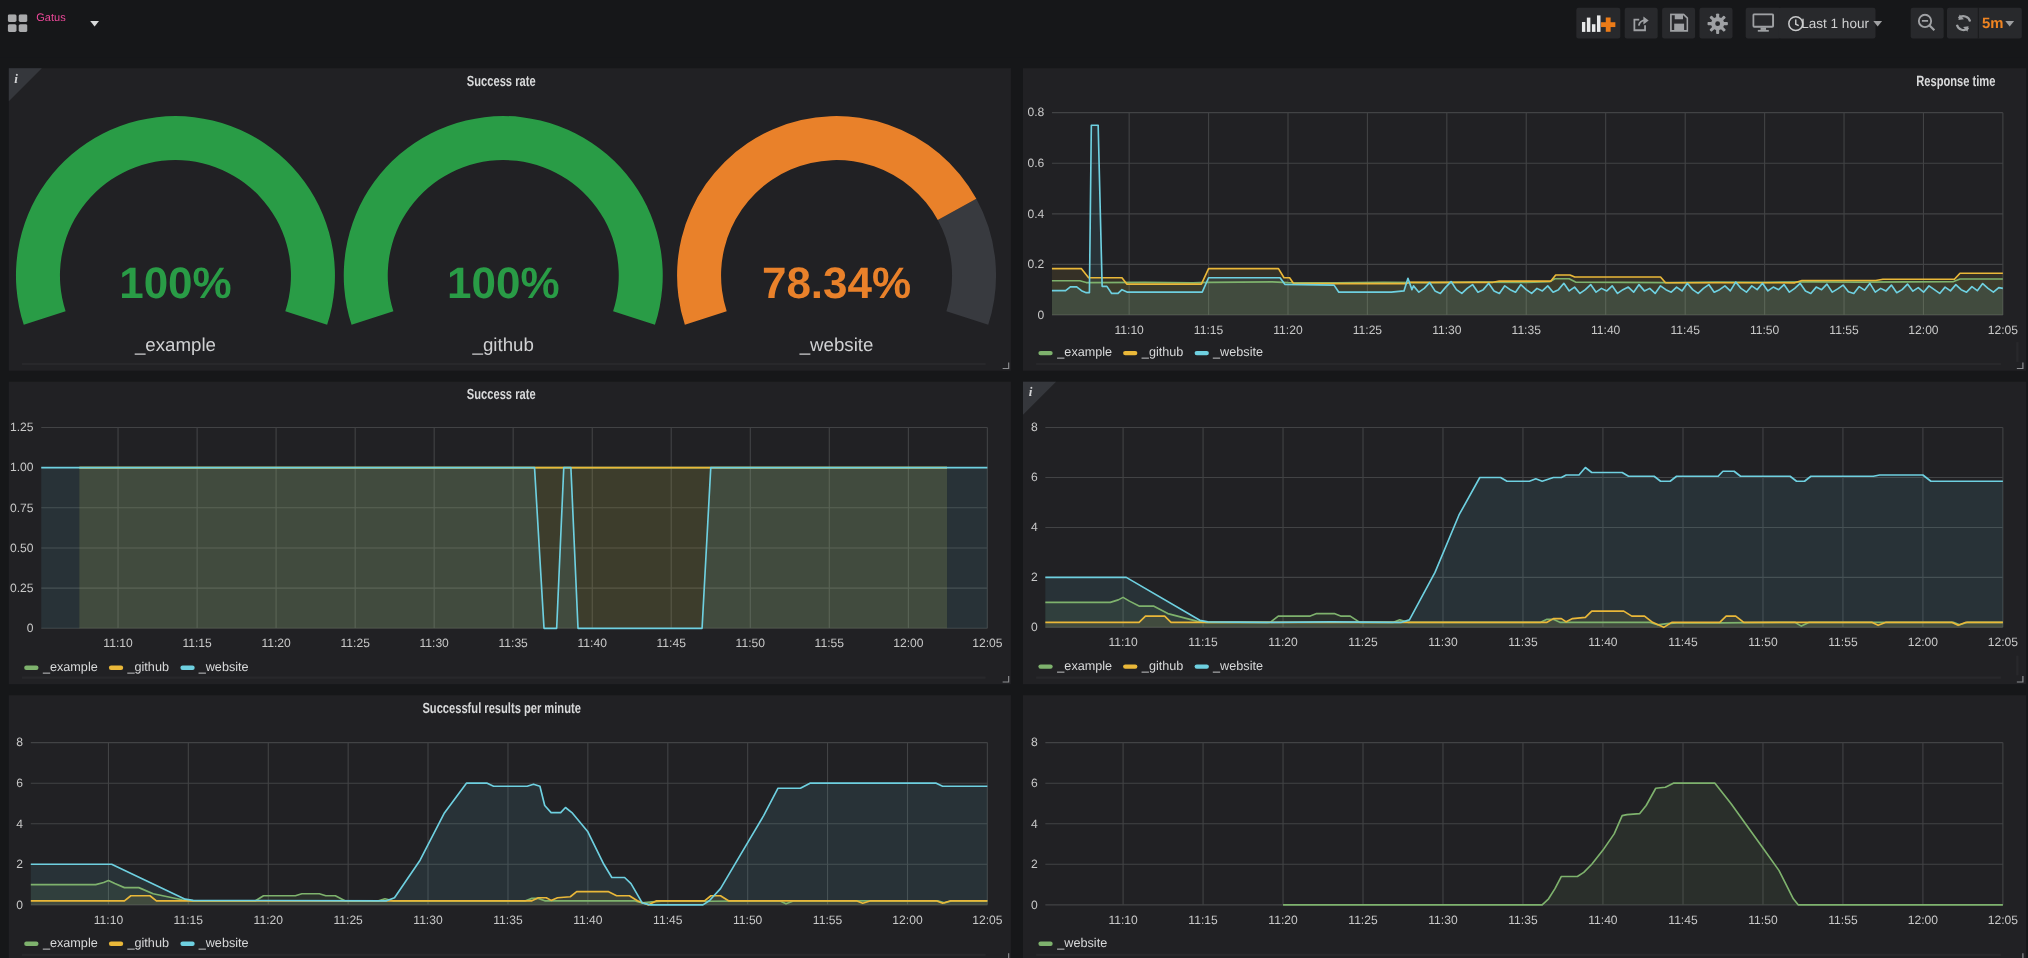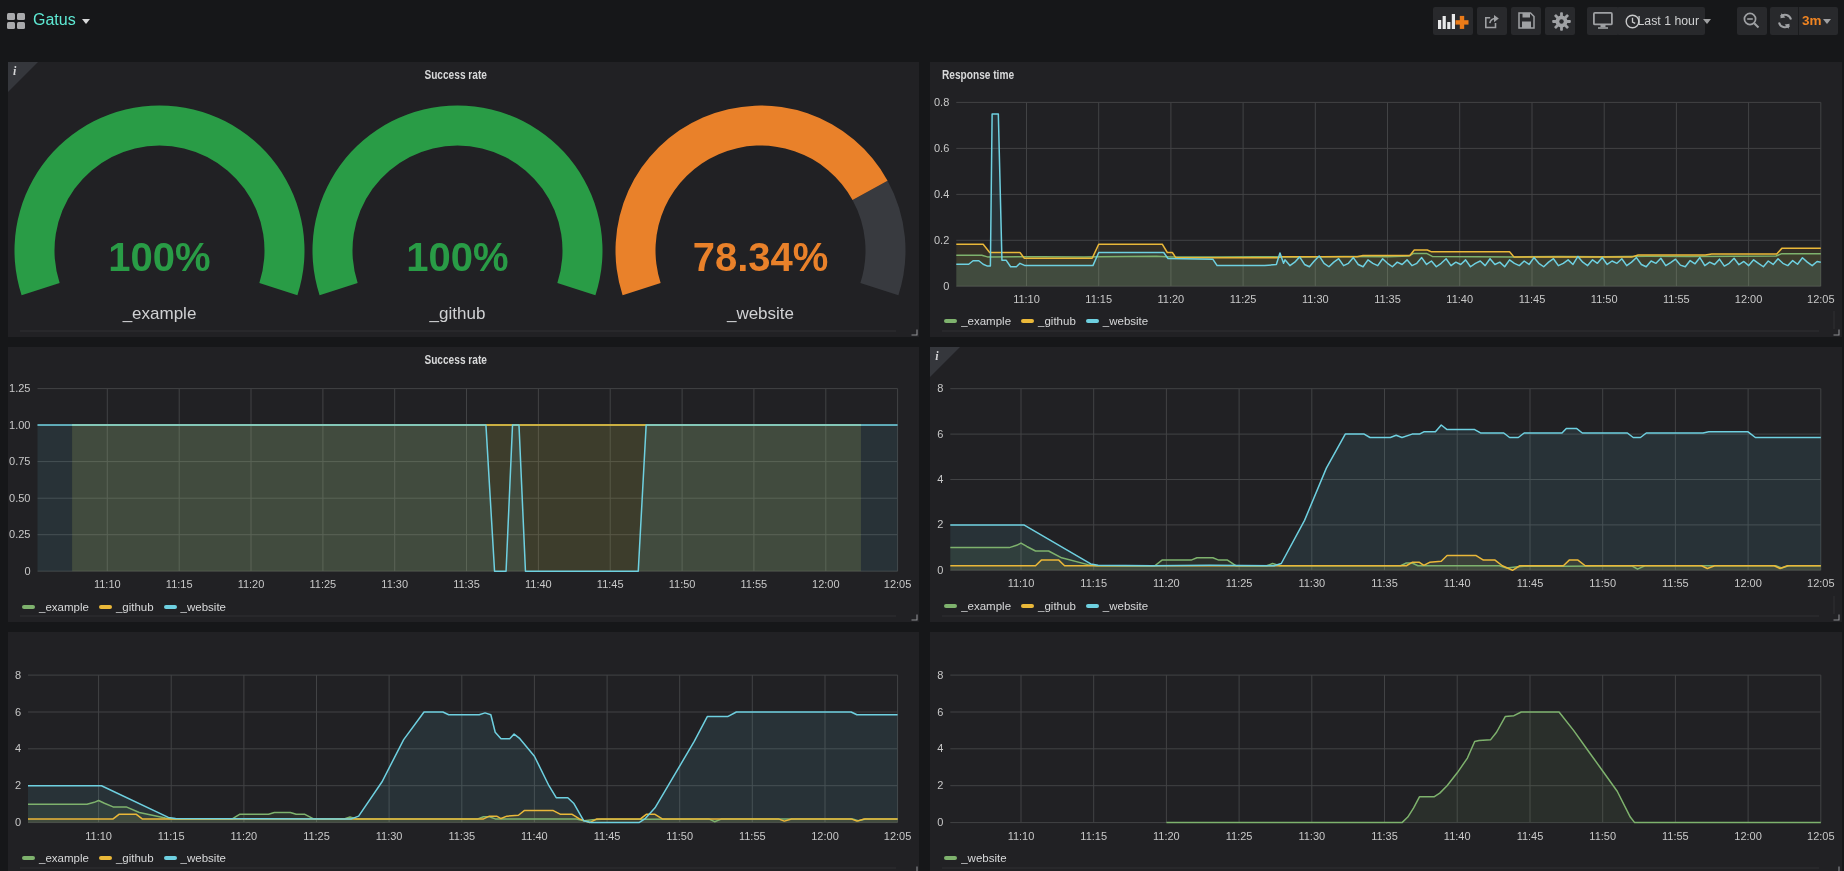--- a/index.html
+++ b/index.html
@@ -7,21 +7,21 @@
 </style></head><body>
 <div style="position:absolute;left:0;top:0;width:1844px;height:52px;background:#161719">
 <svg width="18" height="16" style="position:absolute;left:7px;top:13px">
       <g fill="#a9aaac">
         <rect x="0" y="0" width="8" height="7" rx="1.5"></rect>
         <rect x="10" y="0" width="8" height="7" rx="1.5"></rect>
         <rect x="0" y="9" width="8" height="7" rx="1.5"></rect>
         <rect x="10" y="9" width="8" height="7" rx="1.5"></rect>
       </g>
     </svg>
-<div style="position:absolute;left:33px;top:11px;font-size:16px;color:#5eead4">Gatus</div>
+<div style="position:absolute;left:33px;top:11px;font-size:10px;color:#ec4899">Gatus</div>
 <div class="caret" style="position:absolute;left:82px;top:19px;border-top-color:#d8d9da"></div>
 </div>
 <div class="btn" style="left:1432.5px;width:40.5px">
     <svg width="32" height="19" style="position:absolute;left:5px;top:4.4px">
       <g fill="#e8e9ea">
         <rect x="0" y="8" width="3.2" height="9"></rect>
         <rect x="4.6" y="4" width="3.2" height="13"></rect>
         <rect x="9.2" y="10" width="3.2" height="7"></rect>
         <rect x="13.8" y="2" width="3.2" height="15"></rect>
       </g>
@@ -86,21 +86,21 @@
 <div class="btn" style="left:1770.4px;width:67.3px">
     <svg width="16" height="16" style="position:absolute;left:7px;top:5.6px" viewBox="0 0 16 16">
       <g fill="none" stroke="#9fa1a4" stroke-width="2">
         <path d="M14 6.5 A6.2 6.2 0 0 0 3.6 3.5"></path>
         <path d="M2 9.5 A6.2 6.2 0 0 0 12.4 12.5"></path>
       </g>
       <path d="M4.4 0.2 L3.4 5.2 L8.4 4.4 Z" fill="#9fa1a4"></path>
       <path d="M11.6 15.8 L12.6 10.8 L7.6 11.6 Z" fill="#9fa1a4"></path>
     </svg>
     <div style="position:absolute;left:27.3px;top:0;width:1px;height:27.3px;background:#1a1b1d"></div>
-    <div style="position:absolute;left:31.5px;top:5.6px;font-size:13.5px;font-weight:bold;color:#ef8422">3m</div>
+    <div style="position:absolute;left:31.5px;top:5.6px;font-size:13.5px;font-weight:bold;color:#ef8422">5m</div>
     <div class="caret" style="position:absolute;right:7px;top:12px"></div>
   </div>
 <div style="position:absolute;left:8.0px;top:61.5px;width:911.3px;height:275.0px;background:#212124">
     <div style="position:absolute;left:0;top:0;width:0;height:0;border-top:30px solid #35373c;border-right:30px solid transparent"></div>
     <div style="position:absolute;left:5px;top:2px;font-family:'Liberation Serif',serif;font-style:italic;font-weight:bold;font-size:12px;color:#d3d4d6">i</div>
     <div style="position:absolute;left:0;top:3px;width:895.3px;text-align:center;color:#d8d9da"><span style="display:inline-block;font-size:13.5px;font-weight:bold;transform:scaleX(0.75);transform-origin:center;white-space:nowrap">Success rate</span></div>
     <svg width="912" height="275" viewBox="0 0 912 275" style="position:absolute;left:0;top:0">
       <path d="M13.60 233.31 A145.0 145.0 0 1 1 289.40 233.31 L251.36 220.95 A105.0 105.0 0 1 0 51.64 220.95 Z" fill="#299c46"></path>
       <text x="151.5" y="208.5" text-anchor="middle" font-size="40" font-weight="bold" fill="#299c46">100%</text>
       <text x="151.5" y="257" text-anchor="middle" font-size="17" fill="#d0d1d3">_example</text>
@@ -111,21 +111,21 @@
       <path d="M614.60 233.31 A145.0 145.0 0 0 1 879.58 118.68 L844.52 137.94 A105.0 105.0 0 0 0 652.64 220.95 Z" fill="#e9812a"></path>
       <text x="752.5" y="208.5" text-anchor="middle" font-size="40" font-weight="bold" fill="#e9812a">78.34%</text>
       <text x="752.5" y="257" text-anchor="middle" font-size="17" fill="#d0d1d3">_website</text>
     </svg>
     <div style="position:absolute;left:12px;top:268.0px;width:876.3px;height:2px;background:rgba(255,255,255,0.035)"></div>
     <svg width="8" height="8" style="position:absolute;right:1.5px;bottom:1px">
       <path d="M1.5 7 L7 7 L7 1.5" fill="none" stroke="#8e8f92" stroke-width="1.1"></path>
     </svg>
   </div>
 <div style="position:absolute;left:930.2px;top:61.5px;width:911.8px;height:275.0px;background:#212124">
-    <div style="position:absolute;left:0;top:3px;width:895.8px;text-align:left;color:#d8d9da"><span style="display:inline-block;font-size:13.5px;font-weight:bold;transform:scaleX(0.75);transform-origin:center;white-space:nowrap">Response time</span></div>
+    <div style="position:absolute;left:0;top:3px;width:895.8px;text-align:right;color:#d8d9da"><span style="display:inline-block;font-size:13.5px;font-weight:bold;transform:scaleX(0.75);transform-origin:center;white-space:nowrap">Response time</span></div>
     <svg width="911" height="275" viewBox="0 0 911 275" style="position:absolute;left:0;top:0">
       <line x1="26.3" y1="224.3" x2="890.8" y2="224.3" stroke="#424345" stroke-width="1"></line>
       <line x1="26.3" y1="178.3" x2="890.8" y2="178.3" stroke="#424345" stroke-width="1"></line>
       <line x1="26.3" y1="132.4" x2="890.8" y2="132.4" stroke="#424345" stroke-width="1"></line>
       <line x1="26.3" y1="86.4" x2="890.8" y2="86.4" stroke="#424345" stroke-width="1"></line>
       <line x1="26.3" y1="40.4" x2="890.8" y2="40.4" stroke="#424345" stroke-width="1"></line>
       <line x1="96.5" y1="40.4" x2="96.5" y2="224.3" stroke="#424345" stroke-width="1"></line>
       <line x1="168.7" y1="40.4" x2="168.7" y2="224.3" stroke="#424345" stroke-width="1"></line>
       <line x1="240.9" y1="40.4" x2="240.9" y2="224.3" stroke="#424345" stroke-width="1"></line>
       <line x1="313.1" y1="40.4" x2="313.1" y2="224.3" stroke="#424345" stroke-width="1"></line>
@@ -287,20 +287,21 @@
       <span style="display:inline-block;width:13px;height:4px;border-radius:2px;background:#6ED0E0;margin-right:4px"></span>
       <span style="margin-right:10px">_website</span>
     </div>
     <div style="position:absolute;left:12px;top:268.0px;width:876.8px;height:2px;background:rgba(255,255,255,0.035)"></div>
     <div style="position:absolute;left:903.3px;top:249.0px;width:2px;height:18px;background:rgba(255,255,255,0.035)"></div>
     <svg width="8" height="8" style="position:absolute;right:1.5px;bottom:1px">
       <path d="M1.5 7 L7 7 L7 1.5" fill="none" stroke="#8e8f92" stroke-width="1.1"></path>
     </svg>
   </div>
 <div style="position:absolute;left:8.0px;top:631.9px;width:911.3px;height:242.0px;background:#212124">
+    <div style="position:absolute;left:0;top:3px;width:895.3px;text-align:center;color:#d8d9da"><span style="display:inline-block;font-size:13.5px;font-weight:bold;transform:scaleX(0.75);transform-origin:center;white-space:nowrap">Successful results per minute</span></div>
     <svg width="911" height="242" viewBox="0 0 911 242" style="position:absolute;left:0;top:0">
       <line x1="20" y1="190.6" x2="889.6" y2="190.6" stroke="#424345" stroke-width="1"></line>
       <line x1="20" y1="153.7" x2="889.6" y2="153.7" stroke="#424345" stroke-width="1"></line>
       <line x1="20" y1="116.8" x2="889.6" y2="116.8" stroke="#424345" stroke-width="1"></line>
       <line x1="20" y1="80.0" x2="889.6" y2="80.0" stroke="#424345" stroke-width="1"></line>
       <line x1="20" y1="43.1" x2="889.6" y2="43.1" stroke="#424345" stroke-width="1"></line>
       <line x1="90.6" y1="43.1" x2="90.6" y2="190.6" stroke="#424345" stroke-width="1"></line>
       <line x1="163.2" y1="43.1" x2="163.2" y2="190.6" stroke="#424345" stroke-width="1"></line>
       <line x1="235.9" y1="43.1" x2="235.9" y2="190.6" stroke="#424345" stroke-width="1"></line>
       <line x1="308.5" y1="43.1" x2="308.5" y2="190.6" stroke="#424345" stroke-width="1"></line>

